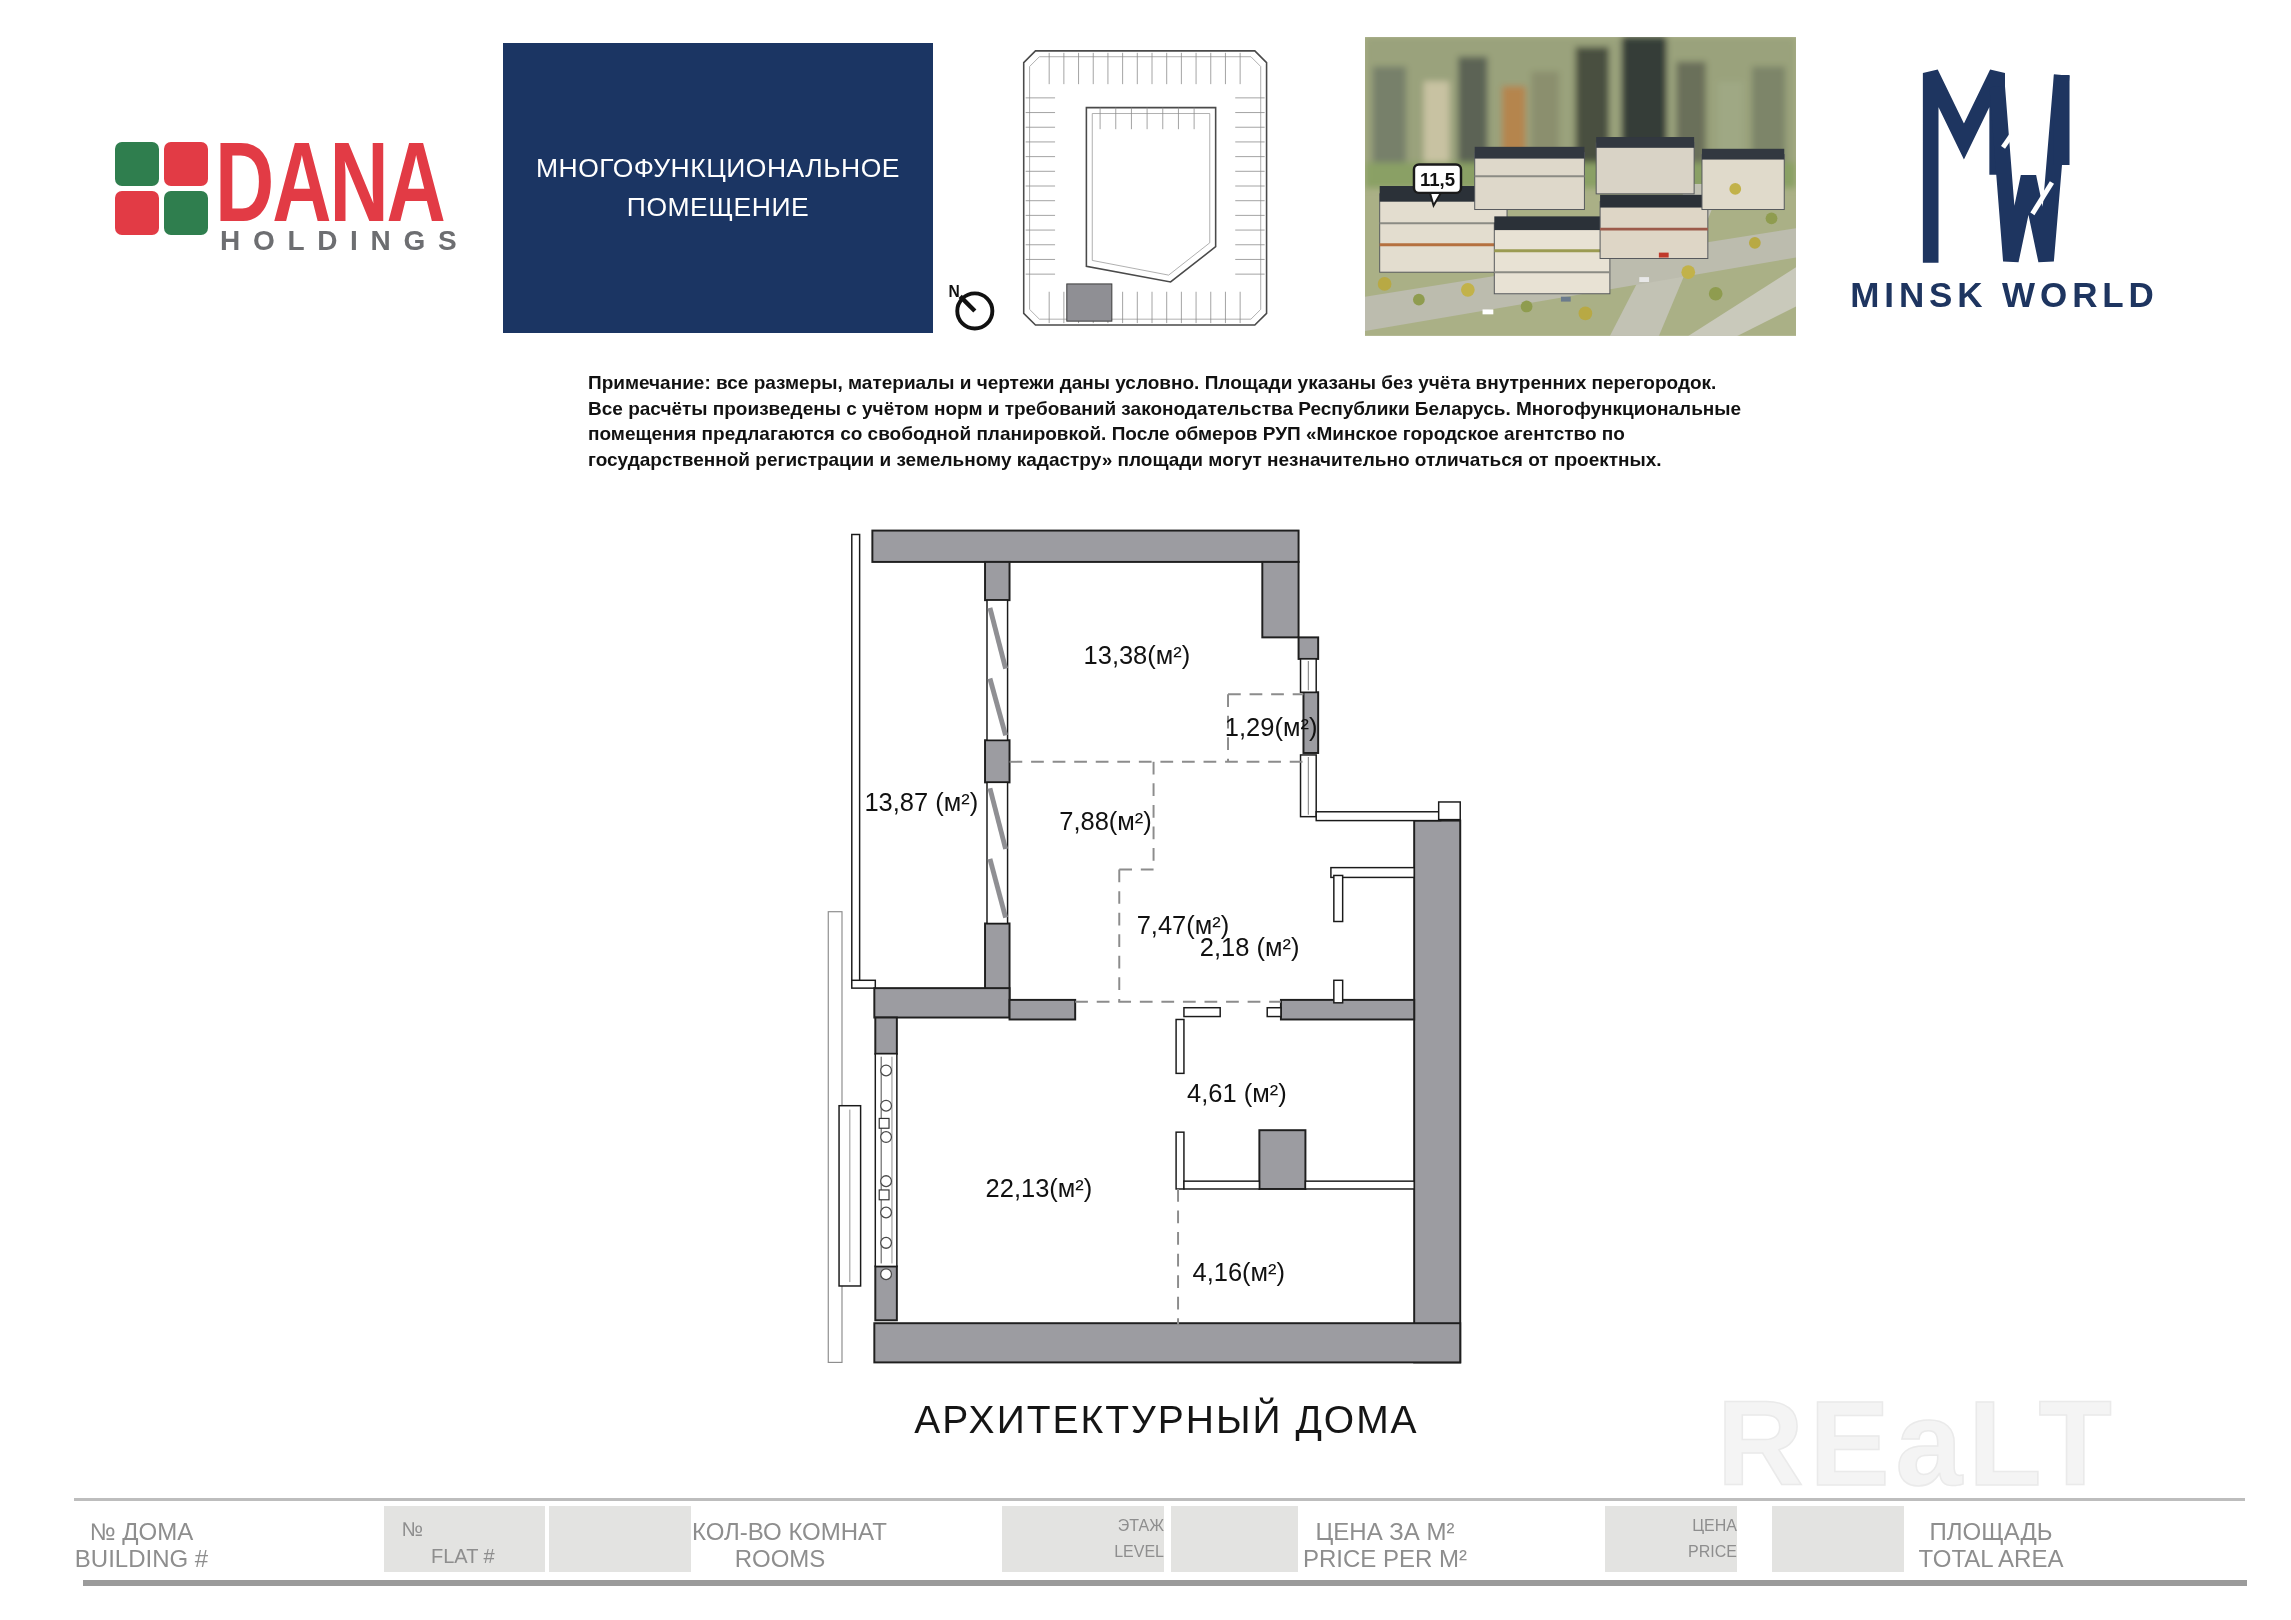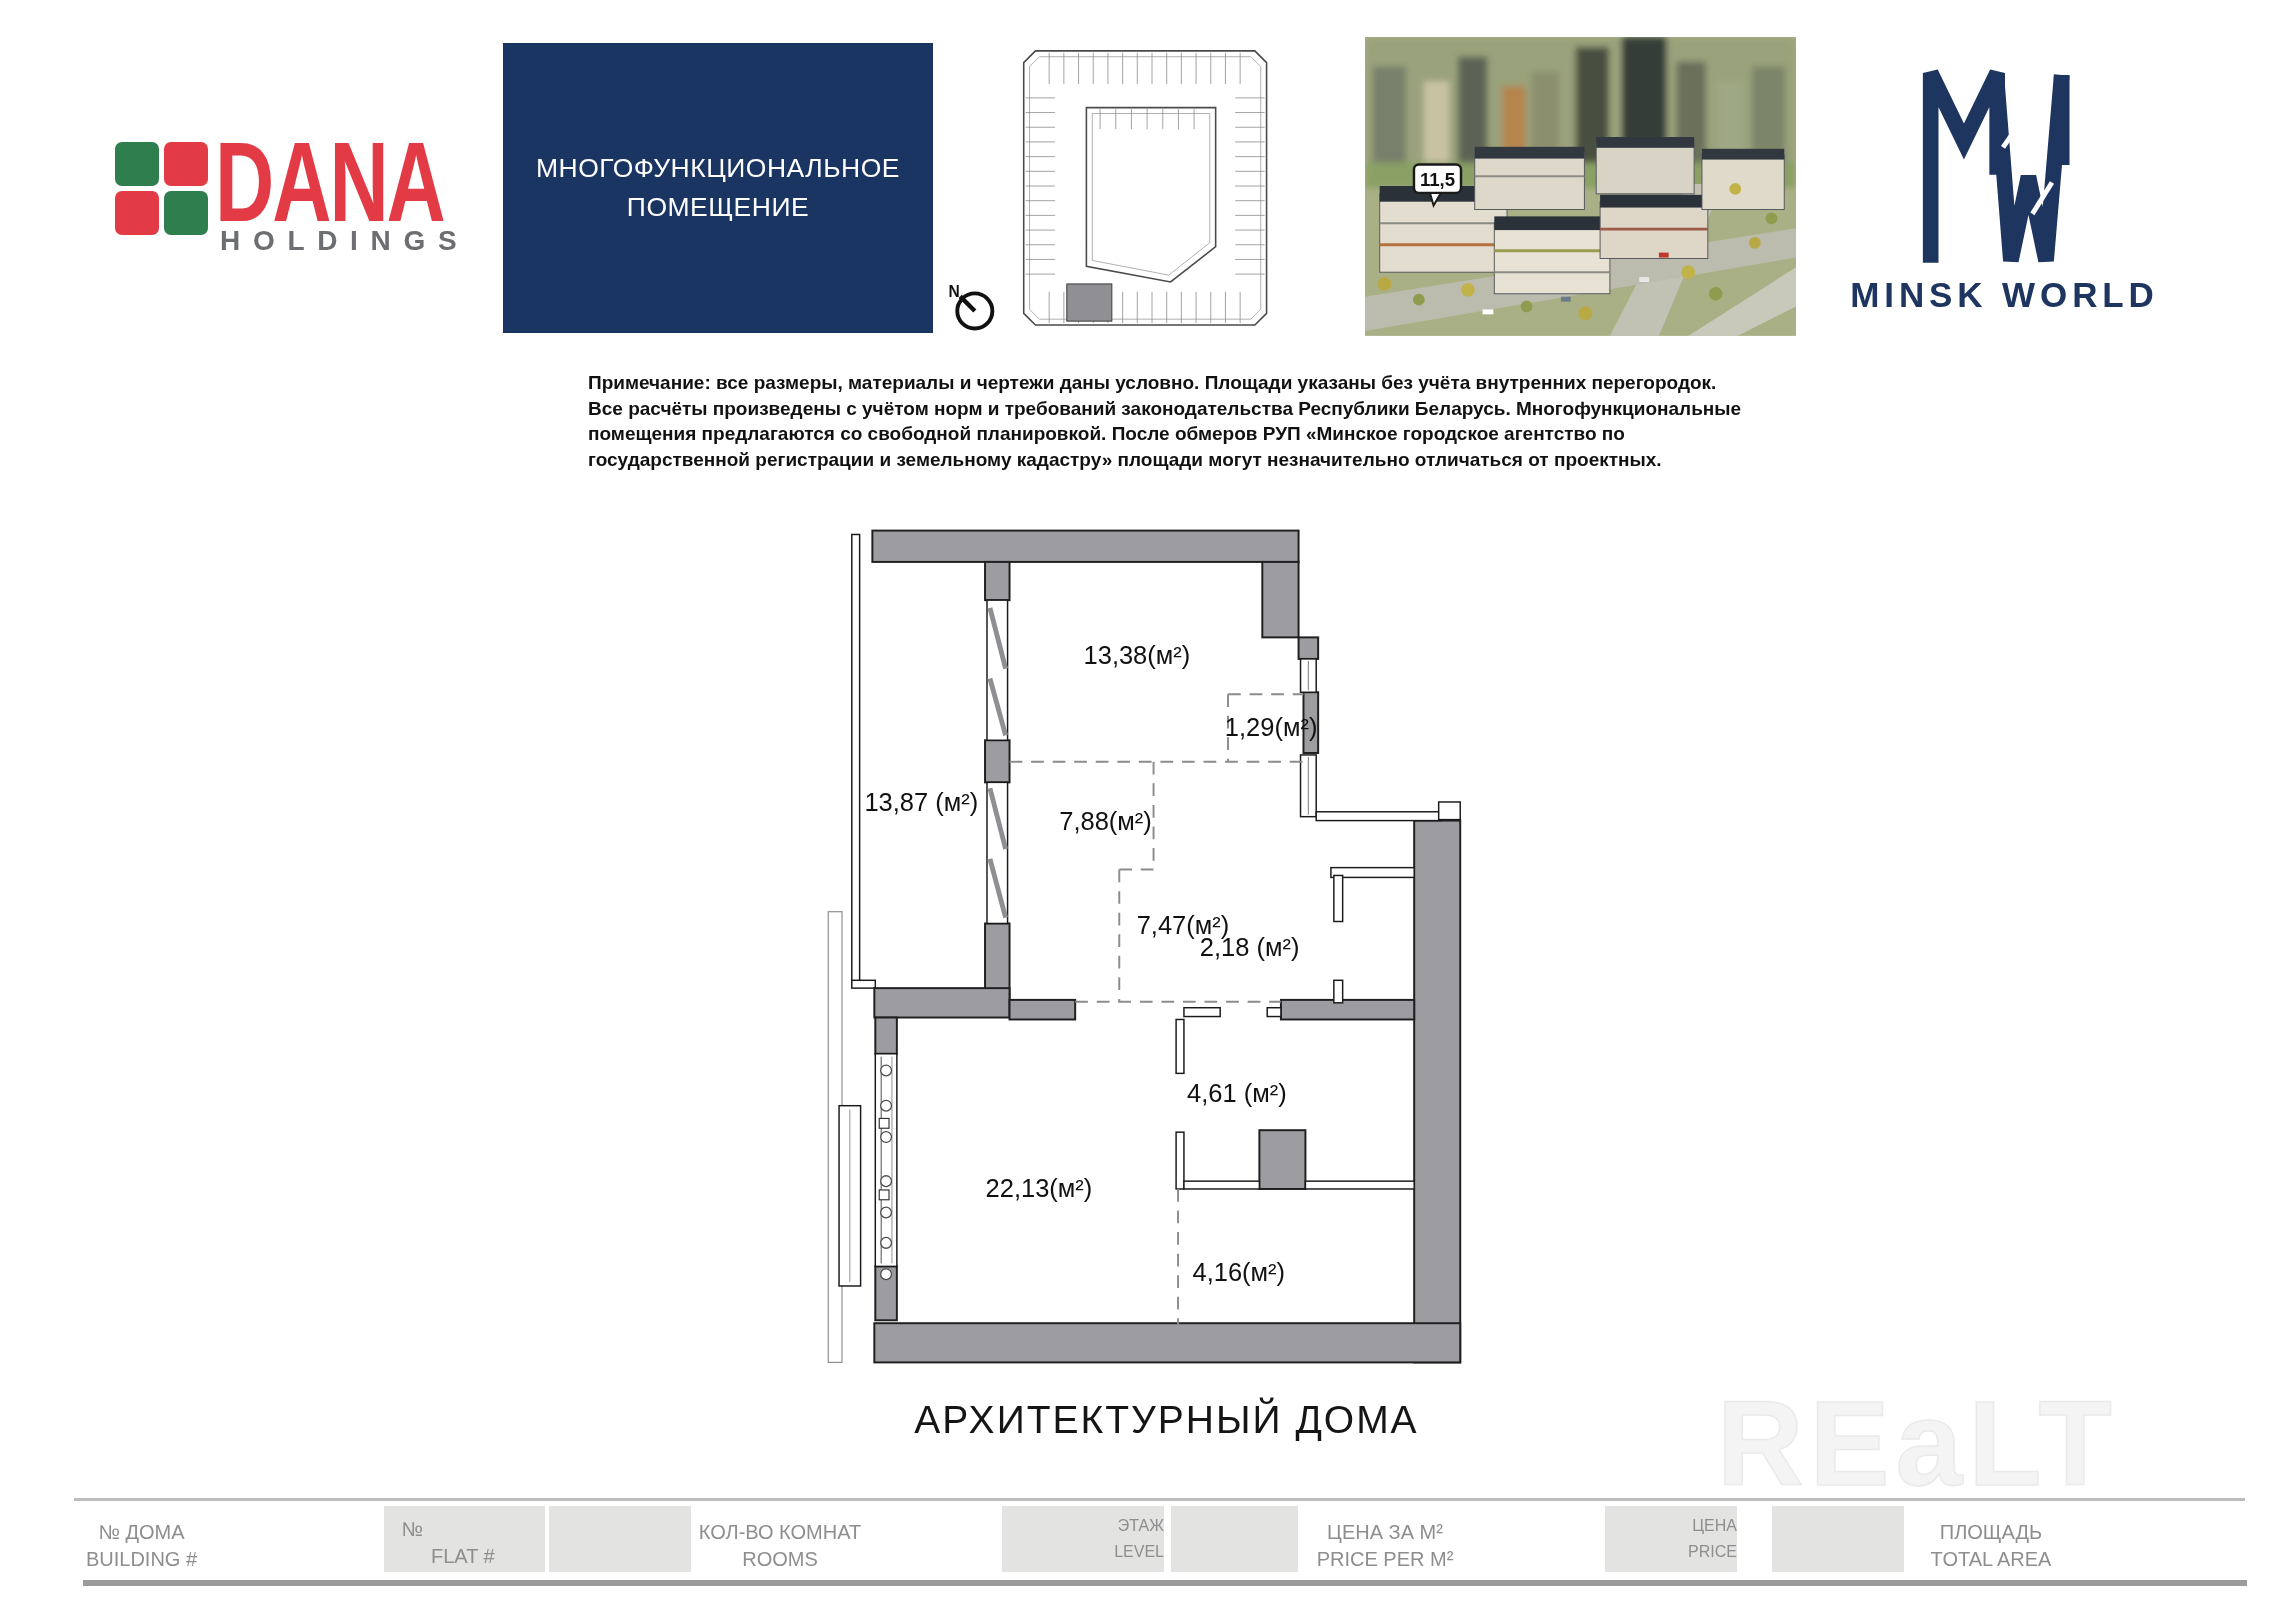--- a/index.html
+++ b/index.html
@@ -39,21 +39,21 @@
   .thinw{fill:#ffffff;stroke:#1a1a1a;stroke-width:1.5;}
   .thinlite{fill:#ffffff;stroke:#8e8e8e;stroke-width:1.2;}
   .dash{stroke:#8c8c8c;stroke-width:2;fill:none;stroke-dasharray:13 9;}
   .glz{stroke:#8f8f93;stroke-width:5;}
   .room-label{font-family:"Liberation Sans",sans-serif;font-size:26px;fill:#111;text-anchor:middle;}
 
   
   .f-thin-line{position:absolute;left:74px;top:1498px;width:2171px;height:2.9px;background:#bdbdbd;z-index:1;}
   .f-thick-line{position:absolute;left:83px;top:1580px;width:2164px;height:5.9px;background:#9b9b9b;z-index:2;}
   .f-box{position:absolute;top:1506px;height:66px;background:#e3e3e1;z-index:2;}
-  .f-label{position:absolute;top:1519px;z-index:2;color:#8e8e8e;font-size:20px;line-height:26.5px;
+  .f-label{position:absolute;top:1519px;z-index:2;color:#8e8e8e;font-size:24px;line-height:26.5px;
     text-align:center;white-space:nowrap;}
   .f-box .n1{position:absolute;left:17.6px;top:11.8px;color:#8e8e8e;font-size:20px;}
   .f-box .n2{position:absolute;left:47px;top:39px;color:#8e8e8e;font-size:20px;}
   .f-box .c12{position:absolute;left:0;top:6.9px;width:100%;text-align:right;color:#8e8e8e;
     font-size:16px;line-height:26.5px;}
 
   .watermark{position:absolute;left:1717px;top:1374px;z-index:5;color:#f4f4f4;font-weight:800;
     font-size:120px;letter-spacing:5.9px;-webkit-text-stroke:1.5px #eaeaea;}
 </style>
 </head>

